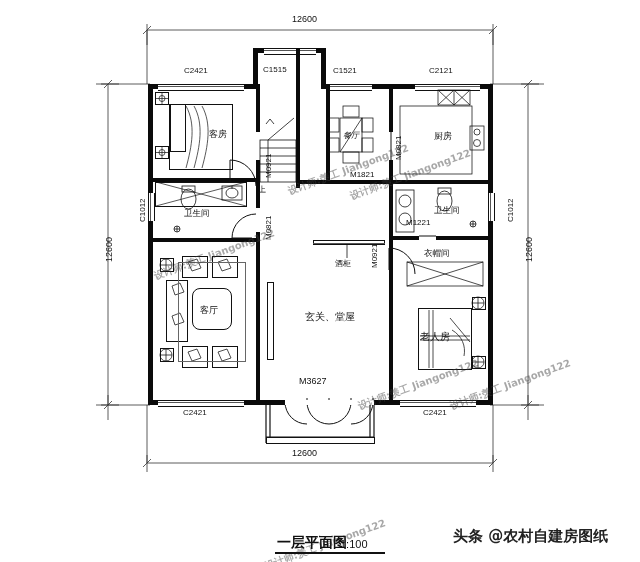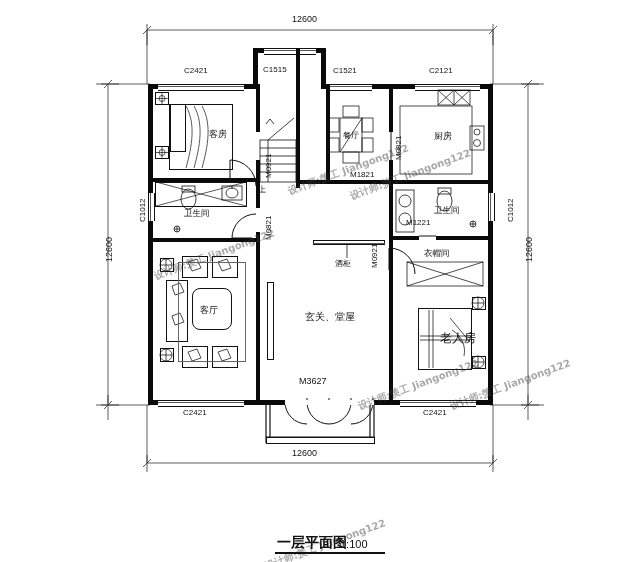--- a/index.html
+++ b/index.html
@@ -285,21 +285,21 @@
       <rect x="343" y="106" width="16" height="11"></rect>
       <rect x="343" y="152" width="16" height="11"></rect>
       <rect x="328" y="118" width="11" height="14"></rect>
       <rect x="328" y="138" width="11" height="14"></rect>
       <rect x="362" y="118" width="11" height="14"></rect>
       <rect x="362" y="138" width="11" height="14"></rect>
       <rect x="340" y="118" width="22" height="34"></rect>
       <line x1="340" y1="152" x2="362" y2="118"></line>
     </g>
   </svg>
-  <div class="cn" style="left:343px;top:130px;font-size:8px;">餐厅</div>
+  <div class="cn" style="left:343px;top:130px;font-size:8px;font-style:italic;">餐厅</div>
 
   <svg width="640" height="562">
     <g stroke="#111" stroke-width="0.75" fill="none">
 
       <rect x="438" y="90" width="32" height="15"></rect>
       <line x1="454" y1="90" x2="454" y2="105"></line>
       <line x1="438" y1="90" x2="454" y2="105"></line>
         <line x1="454" y1="90" x2="438" y2="105"></line>
       <line x1="454" y1="90" x2="470" y2="105"></line>
         <line x1="470" y1="90" x2="454" y2="105"></line>
@@ -349,21 +349,21 @@
       <line x1="429" y1="310" x2="429" y2="368"></line>
       <line x1="433" y1="310" x2="433" y2="368"></line>
       <line x1="420" y1="336" x2="470" y2="336"></line>
       <line x1="420" y1="340" x2="470" y2="340"></line>
     </g>
   </svg>
   <div class="box" style="left:472px;top:297px;width:14px;height:13px;"></div>
   <div class="box" style="left:472px;top:356px;width:14px;height:13px;"></div>
   <div class="box" style="left:418px;top:308px;width:54px;height:62px;background:
       radial-gradient(circle, #333 0.6px, transparent 0.7px) 0 0/6px 6px;"></div>
-  <div class="cn" style="left:440px;top:330px;font-size:12px;">老人房</div>
+  <div class="cn" style="left:420px;top:330px;font-size:10px;">老人房</div>
 
   <div style="position:absolute;left:313px;top:240px;width:72px;height:5px;background:#fff;border:1px solid #111;box-sizing:border-box;"></div>
   <div class="hair" style="left:313px;top:243px;width:72px;height:1px;"></div>
   <svg width="640" height="562">
     <line x1="347" y1="245" x2="347" y2="258" stroke="#111" stroke-width="0.8"></line>
   </svg>
   <div class="cn" style="left:335px;top:258px;font-size:8px;">酒柜</div>
 
   <div class="box" style="left:267px;top:282px;width:7px;height:78px;"></div>
 
@@ -386,14 +386,15 @@
   <div class="wm" style="left:286px;top:185px;">设计师:羡工  Jiangong122</div>
   <div class="wm" style="left:348px;top:190px;">设计师:羡工  Jiangong122</div>
   <div class="wm" style="left:356px;top:400px;">设计师:羡工  Jiangong122</div>
   <div class="wm" style="left:448px;top:400px;">设计师:羡工  Jiangong122</div>
   <div class="wm" style="left:263px;top:560px;">设计师:羡工  Jiangong122</div>
 
   <div class="title" style="left:277px;top:534px;">一层平面图</div>
   <div class="scale" style="left:340px;top:538px;">1:100</div>
   <div style="position:absolute;left:275px;top:552px;width:110px;height:2px;background:#111;"></div>
 
+  <div class="brand" style="left:453px;top:527px;">头条 @农村自建房图纸</div>
 
 </div>
 
 </body></html>

